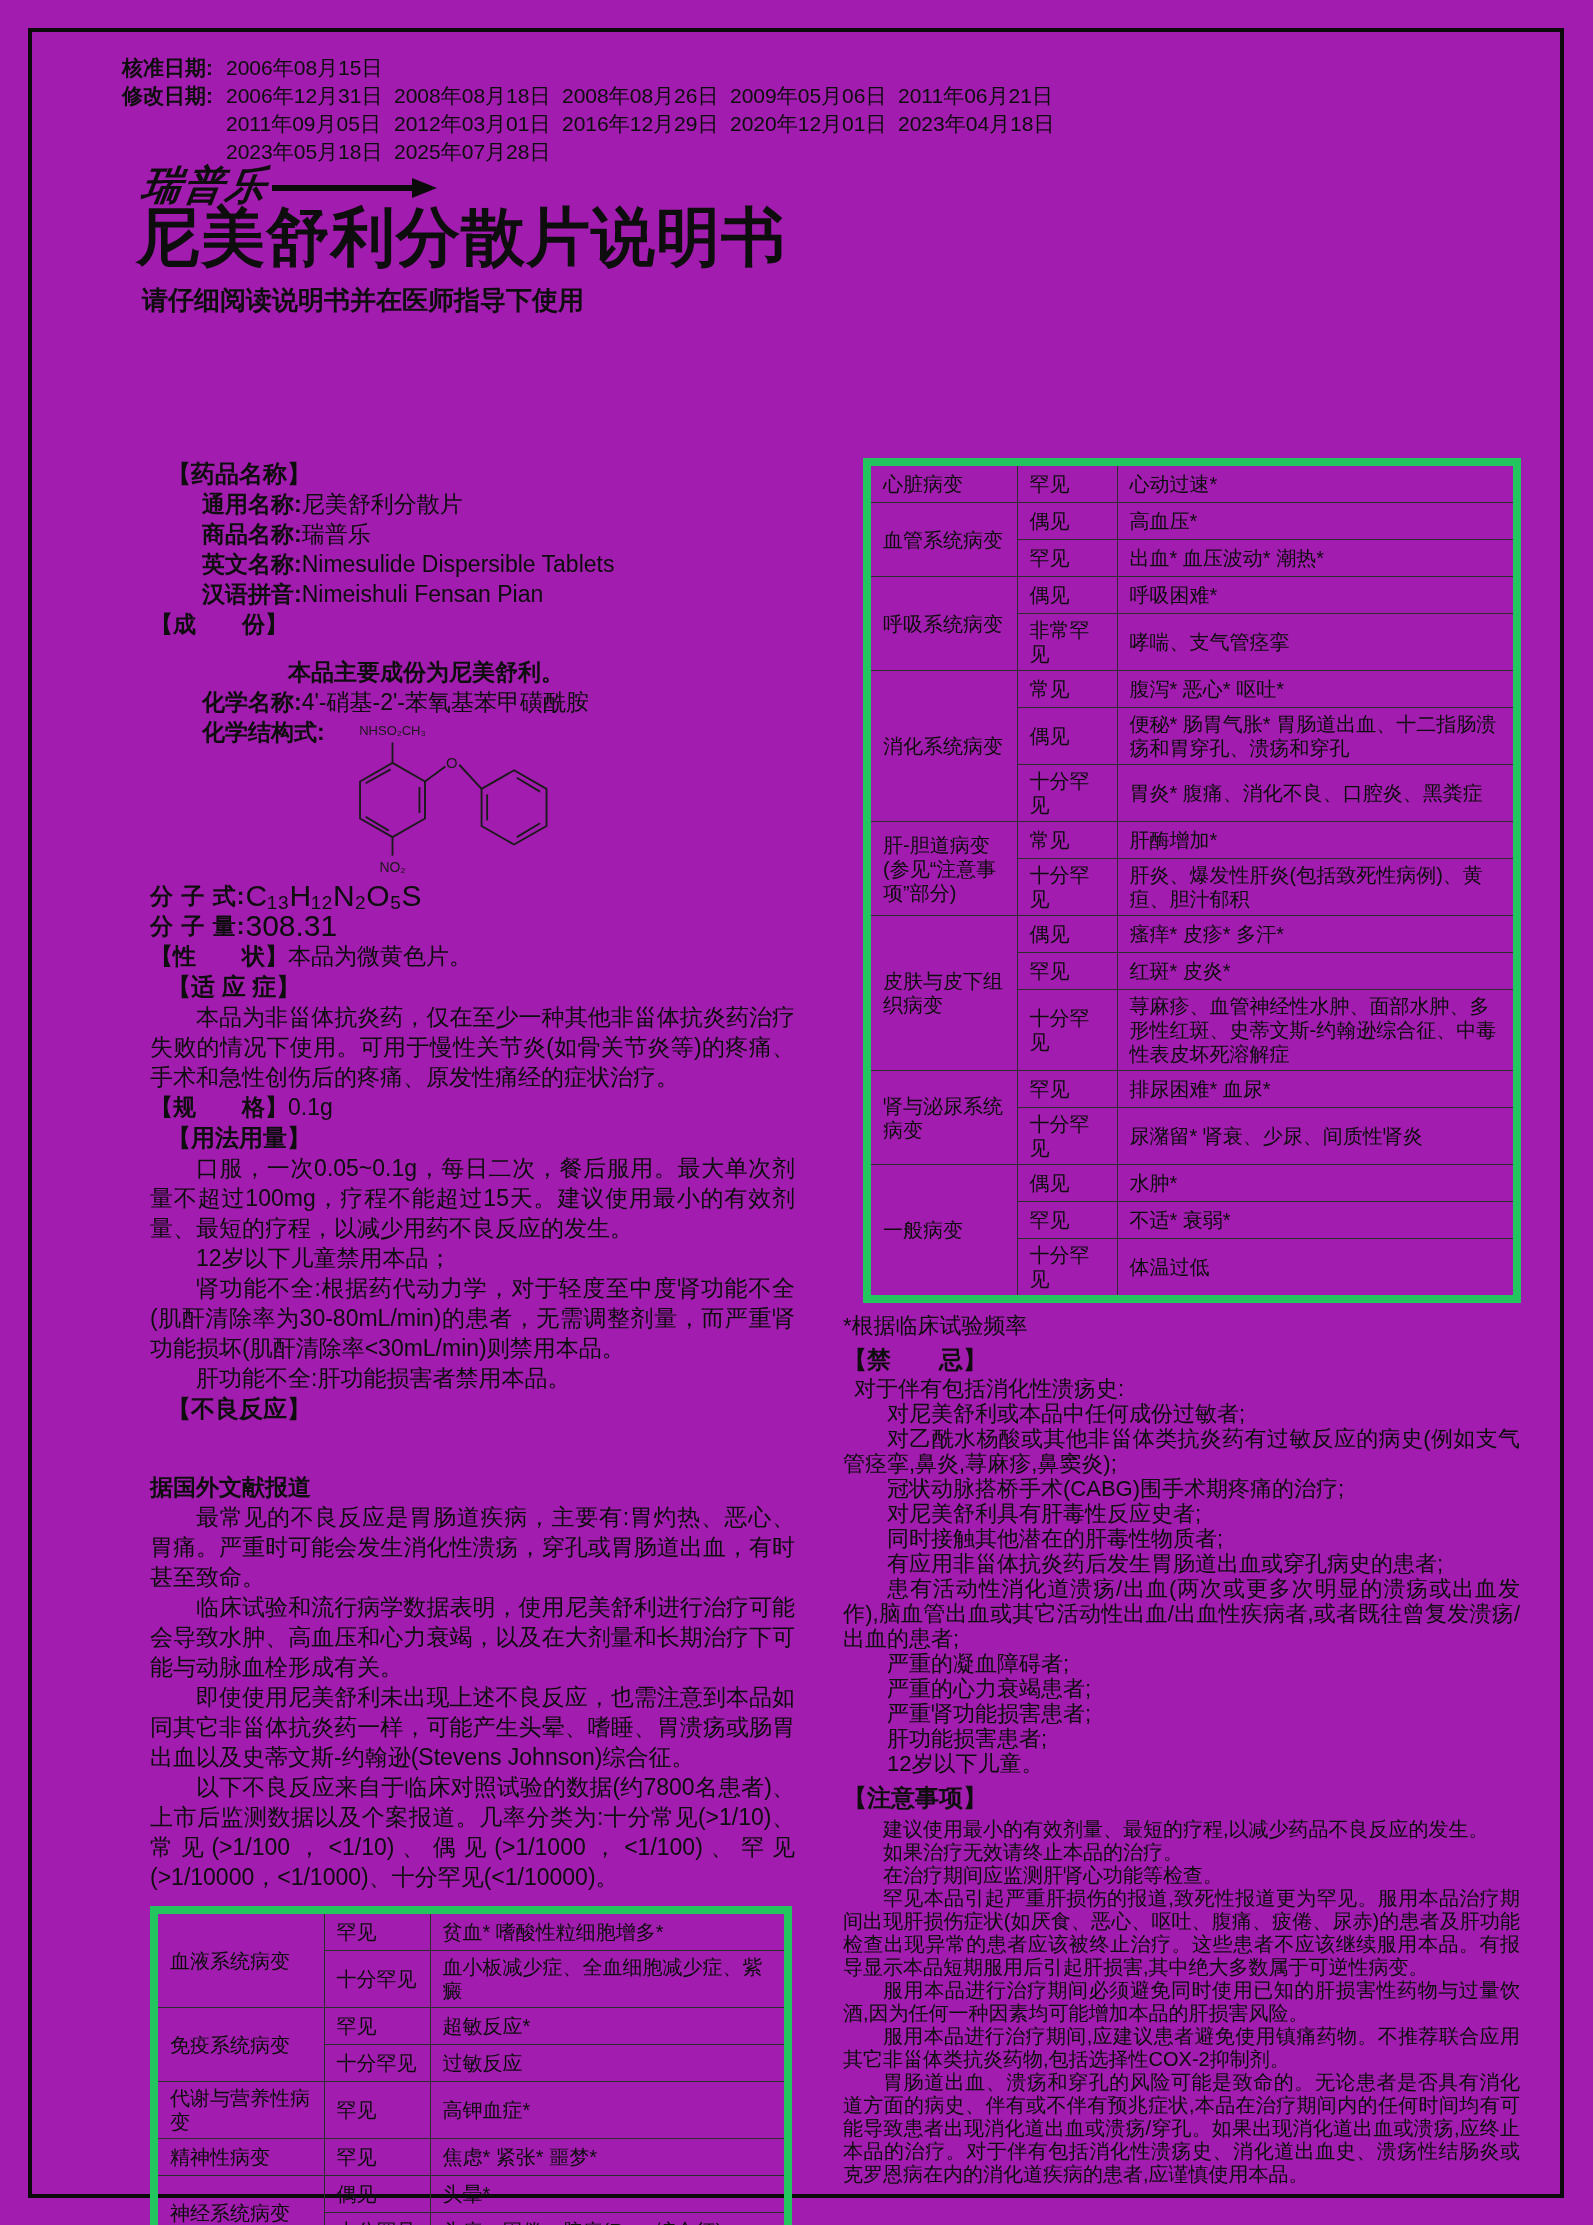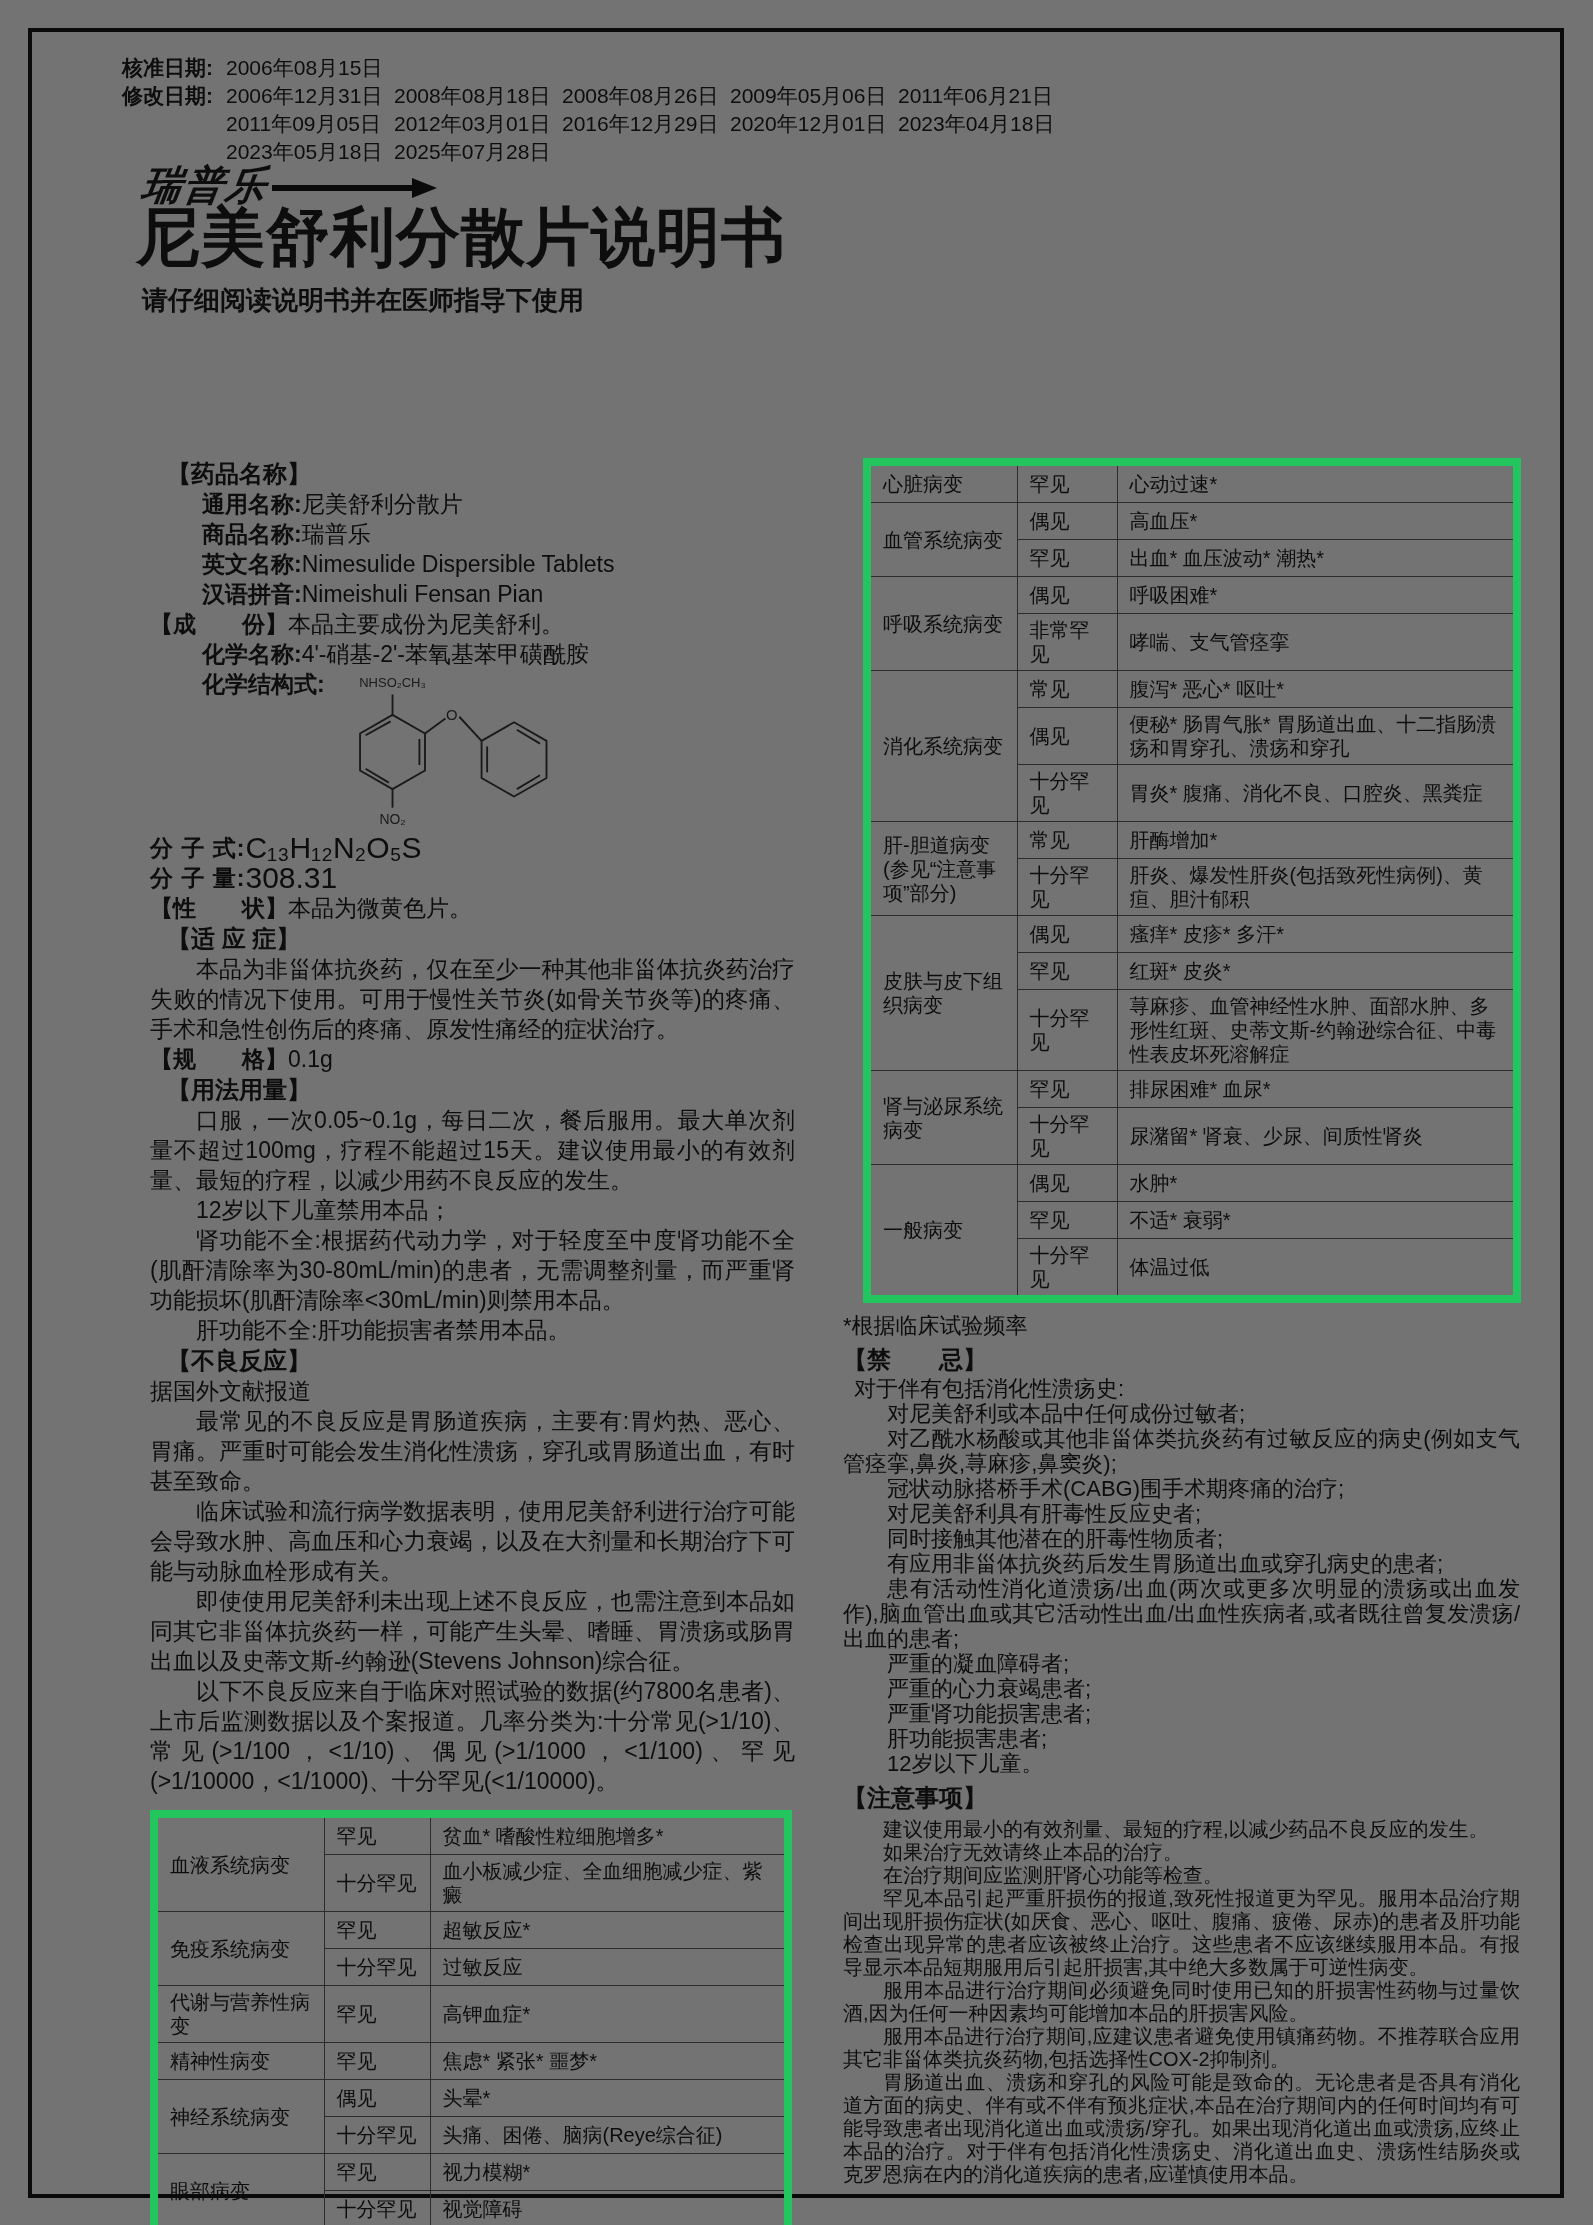--- a/index.html
+++ b/index.html
@@ -1,16 +1,16 @@
 <!DOCTYPE html>
 <html><head>
 <meta charset="utf-8">
 <style>
   html,body{margin:0;padding:0;background:#e8e8e8;}
-  .page{position:relative;width:1593px;height:2225px;background:#737373;
+  .page{position:relative;width:1593px;height:2225px;background:#a21caf;
         font-family:"Liberation Sans",sans-serif;color:#0d0d0d;overflow:hidden;}
   .frame{position:absolute;left:28px;top:28px;width:1528px;height:2162px;
          border:4px solid #0a0a0a;pointer-events:none;}
 
   
   .dates{position:absolute;left:122px;top:54px;font-size:21px;line-height:28px;}
   .dates-grid{display:grid;grid-template-columns:104px repeat(5,168px);}
   .dates-grid span{white-space:nowrap;}
   .dates .lbl{font-weight:bold;}
 
@@ -26,21 +26,21 @@
   
   .col{position:absolute;text-align:justify;}
   .col-left{left:150px;top:458px;width:645px;font-size:23px;line-height:30px;}
   .col-right{left:843px;top:458px;width:677px;font-size:22px;line-height:25px;}
 
   .hdr{font-weight:bold;font-size:24px;line-height:31px;text-align:left;margin-left:17px;}
   .kv{display:flex;text-align:left;}
   .kv .k{font-weight:bold;white-space:pre;flex:none;}
   .ind{padding-left:52px;}
   .p{text-indent:2em;margin:0;}
-  .bold{font-weight:normal;}
+  .bold{font-weight:bold;margin-top:48px;}
   .chemrow{display:flex;align-items:flex-start;text-align:left;}
   .chemrow svg{margin-left:10px;margin-top:2px;}
   .formula{font-size:30px;}
   .molrow .k{letter-spacing:1px;}
 
   
   table.adr{border-collapse:collapse;border:8px solid #22c55e;table-layout:fixed;
             font-size:20px;line-height:24px;text-align:left;}
   table.adr td{border:1px solid #2c2c2c;vertical-align:middle;
                padding:4px 8px 4px 12px;height:28px;}

